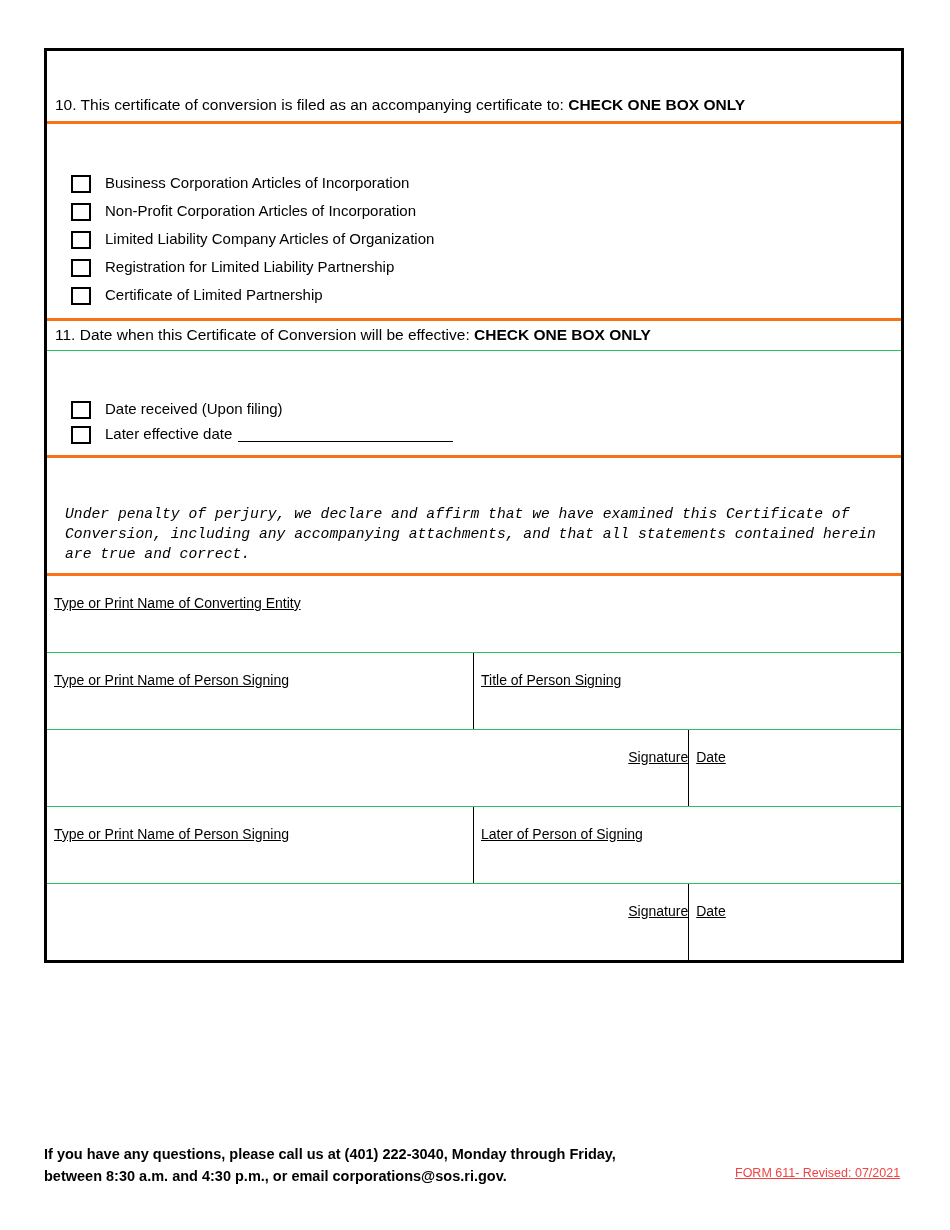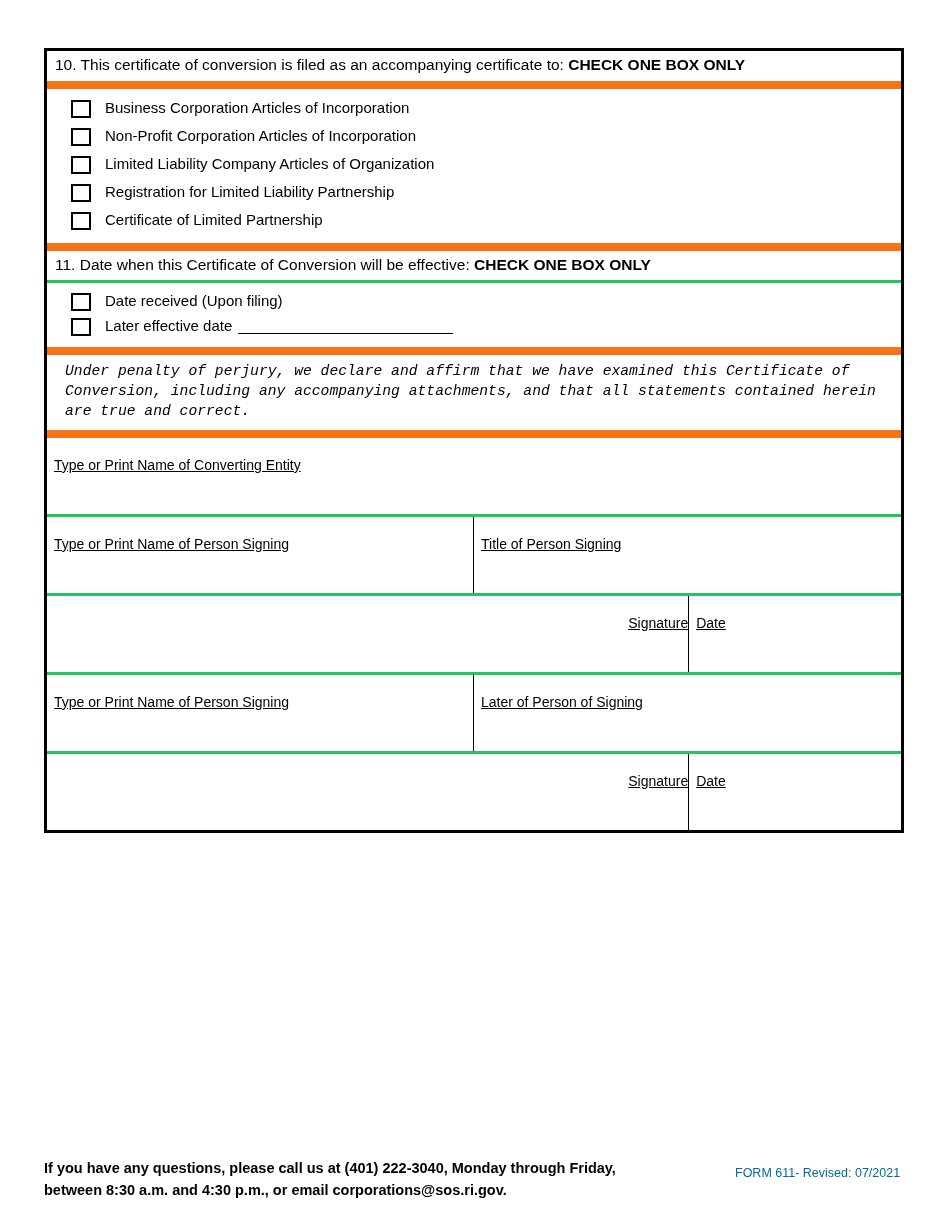--- a/index.html
+++ b/index.html
@@ -25,26 +25,26 @@
   .form-table {
     position: absolute;
     left: 44px;
     top: 48px;
     width: 860px;
     border: 3px solid #000;
     box-sizing: border-box;
   }
 
   .row {
-    border-bottom: 3px solid #22c55e;
+    border-bottom: 1px solid #22c55e;
     box-sizing: border-box;
   }
   .row:last-child { border-bottom: none; }
 
-  .heavy-bottom { border-bottom: 8px solid #f97316; }
+  .heavy-bottom { border-bottom: 3px solid #f97316; margin-top: 40px; }
 
   .section-title {
     font-size: 15.5px;
     padding: 5px 8px 6px 8px;
     line-height: 1.2;
   }
   .section-title b { font-weight: bold; }
 
   .checkbox-list {
     padding: 6px 8px 8px 8px;
@@ -116,29 +116,29 @@
   .w-sigr { width: 24.8%; }
 
   .footer {
     position: absolute;
     left: 44px;
     top: 1143px;
     width: 700px;
     font-size: 14.5px;
     font-weight: bold;
     line-height: 1.55;
-    margin-top: 14px;
   }
   .formcode {
     position: absolute;
     left: 735px;
     top: 1166px;
     font-size: 12.5px;
-    color: #0369a1;
+    color: #ef4444;
     white-space: nowrap;
+    text-decoration: underline;
   }
 </style>
 </head>
 <body>
 
 <div class="page">
 
   <div class="form-table">
 
     <div class="row heavy-bottom">

